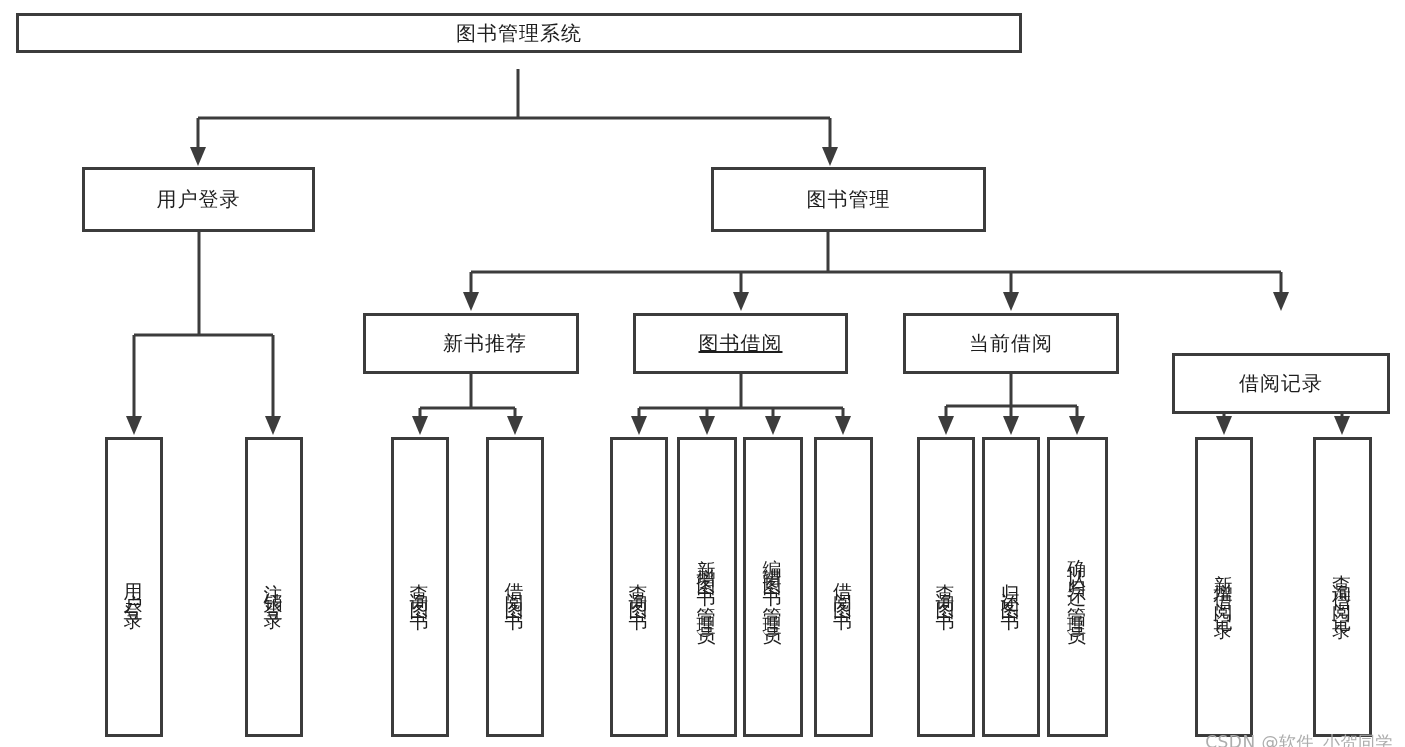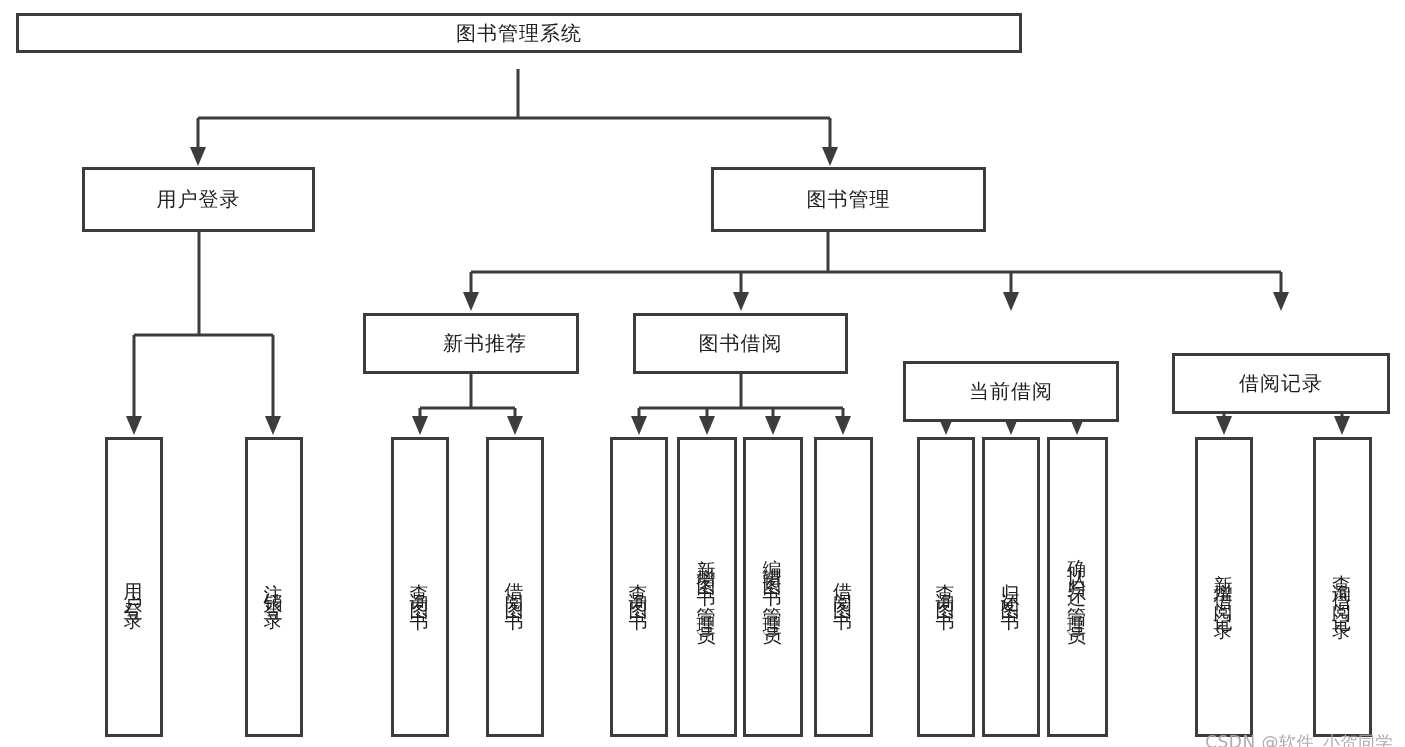--- a/index.html
+++ b/index.html
@@ -88,22 +88,22 @@
     <polygon points="1216,416 1232,416 1224,435"></polygon>
     <polygon points="1334,416 1350,416 1342,435"></polygon>
   </svg>
 
   <div class="node h" style="left:16px;top:13px;width:1006px;height:40px;">图书管理系统</div>
 
   <div class="node h" style="left:82px;top:167px;width:233px;height:65px;">用户登录</div>
   <div class="node h" style="left:711px;top:167px;width:275px;height:65px;">图书管理</div>
 
   <div class="node h" style="left:363px;top:313px;width:216px;height:61px;padding-left:28px;">新书推荐</div>
-  <div class="node h" style="left:633px;top:313px;width:215px;height:61px;">图书借阅</div>
-  <div class="node h" style="left:903px;top:313px;width:216px;height:61px;margin-top:48px;">当前借阅</div>
+  <div class="node h" style="left:633px;top:313px;width:215px;height:61px;text-decoration:underline;">图书借阅</div>
+  <div class="node h" style="left:903px;top:313px;width:216px;height:61px;">当前借阅</div>
   <div class="node h" style="left:1172px;top:313px;width:218px;height:61px;margin-top:40px;">借阅记录</div>
 
   <div class="node v" style="left:105px;top:437px;width:58px;height:300px;">用户登录</div>
   <div class="node v" style="left:245px;top:437px;width:58px;height:300px;">注销登录</div>
 
   <div class="node v" style="left:391px;top:437px;width:58px;height:300px;">查询图书</div>
   <div class="node v" style="left:486px;top:437px;width:58px;height:300px;">借阅图书</div>
 
   <div class="node v" style="left:610px;top:437px;width:58px;height:300px;">查询图书</div>
   <div class="node v" style="left:677px;top:437px;width:60px;height:300px;">新增图书（管理员）</div>

